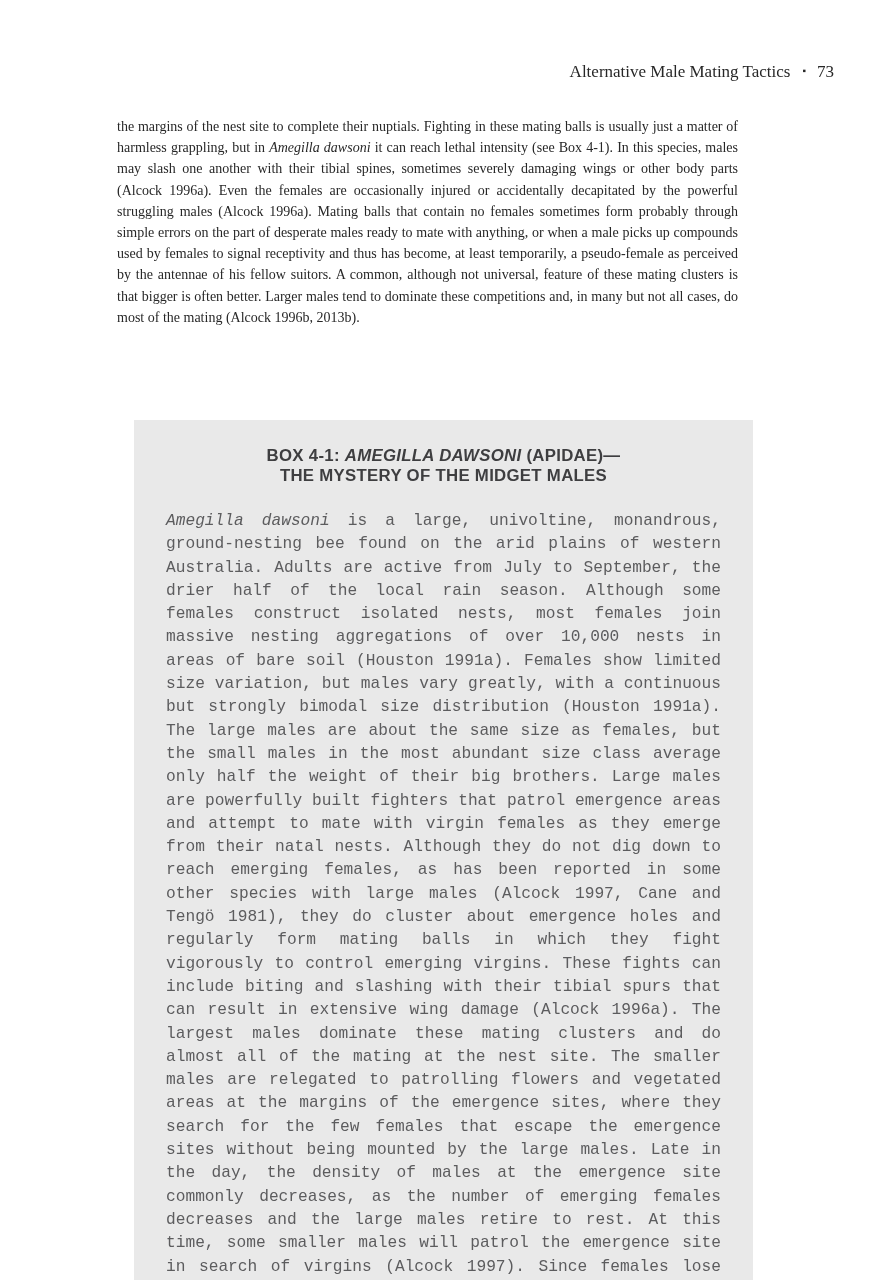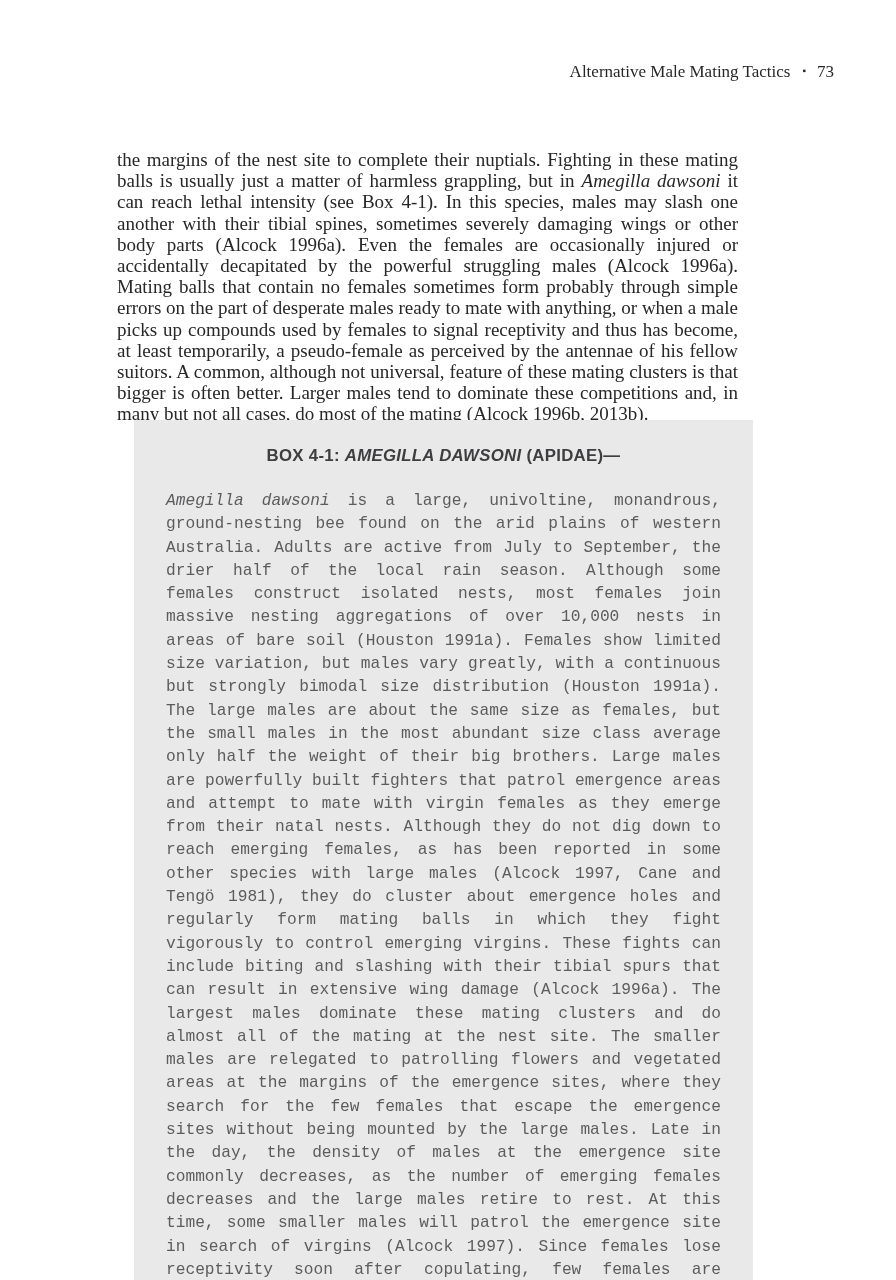--- a/index.html
+++ b/index.html
@@ -33,25 +33,24 @@
     vertical-align: 3px;
     margin: 0 11px 0 12px;
     color: var(--main-text);
   }
   .main-paragraph {
     position: absolute;
     left: 117px;
     top: 116px;
     width: 621px;
     font-family: "Liberation Serif", serif;
-    font-size: 19px;
+    font-size: 14px;
     line-height: 21.2px;
     color: var(--main-text);
     text-align: justify;
-    margin-top: 33px;
   }
   .main-paragraph i { font-style: italic; }
   .box {
     position: absolute;
     left: 134px;
     top: 420px;
     width: 619px;
     min-height: 714px;
     background: var(--box-background);
     padding: 26px 32px 20px 32px;
@@ -82,17 +81,18 @@
 </head>
 <body>
 
 <div class="running-head"><span>Alternative Male Mating Tactics</span><span class="bullet">▪</span><span>73</span></div>
 
 <div class="main-paragraph"><span>the margins of the nest site to complete their nuptials. Fighting in these mating balls is usually just a matter of harmless grappling, but in </span><i>Amegilla dawsoni</i><span> it can reach lethal intensity (see Box 4-1). In this species, males may slash one another with their tibial spines, sometimes severely damaging wings or other body parts (Alcock 1996a). Even the females are occasionally injured or accidentally decapitated by the powerful struggling males (Alcock 1996a). Mating balls that contain no females sometimes form probably through simple errors on the part of desperate males ready to mate with anything, or when a male picks up compounds used by females to signal receptivity and thus has become, at least temporarily, a pseudo-female as perceived by the antennae of his fellow suitors. A common, although not universal, feature of these mating clusters is that bigger is often better. Larger males tend to dominate these competitions and, in many but not all cases, do most of the mating (Alcock 1996b, 2013b).</span></div>
 
 <div class="box">
   <div class="box-title">
     <div><span>BOX 4-1: </span><i>AMEGILLA DAWSONI</i><span> (APIDAE)—</span></div>
+    <div>THE MYSTERY OF THE MIDGET MALES</div>
   </div>
   <div class="box-body">
     <p><i>Amegilla dawsoni</i><span> is a large, univoltine, monandrous, ground-nesting bee found on the arid plains of western Australia. Adults are active from July to September, the drier half of the local rain season. Although some females construct isolated nests, most females join massive nesting aggregations of over 10,000 nests in areas of bare soil (Houston 1991a). Females show limited size variation, but males vary greatly, with a continuous but strongly bimodal size distribution (Houston 1991a). The large males are about the same size as females, but the small males in the most abundant size class average only half the weight of their big brothers. Large males are powerfully built fighters that patrol emergence areas and attempt to mate with virgin females as they emerge from their natal nests. Although they do not dig down to reach emerging females, as has been reported in some other species with large males (Alcock 1997, Cane and Tengö 1981), they do cluster about emergence holes and regularly form mating balls in which they fight vigorously to control emerging virgins. These fights can include biting and slashing with their tibial spurs that can result in extensive wing damage (Alcock 1996a). The largest males dominate these mating clusters and do almost all of the mating at the nest site. The smaller males are relegated to patrolling flowers and vegetated areas at the margins of the emergence sites, where they search for the few females that escape the emergence sites without being mounted by the large males. Late in the day, the density of males at the emergence site commonly decreases, as the number of emerging females decreases and the large males retire to rest. At this time, some smaller males will patrol the emergence site in search of virgins (Alcock 1997). Since females lose receptivity soon after copulating, few females are potential mates for the smaller males (Simmons et al. 2000).</span></p>
   </div>
 </div>
 
 </body></html>

